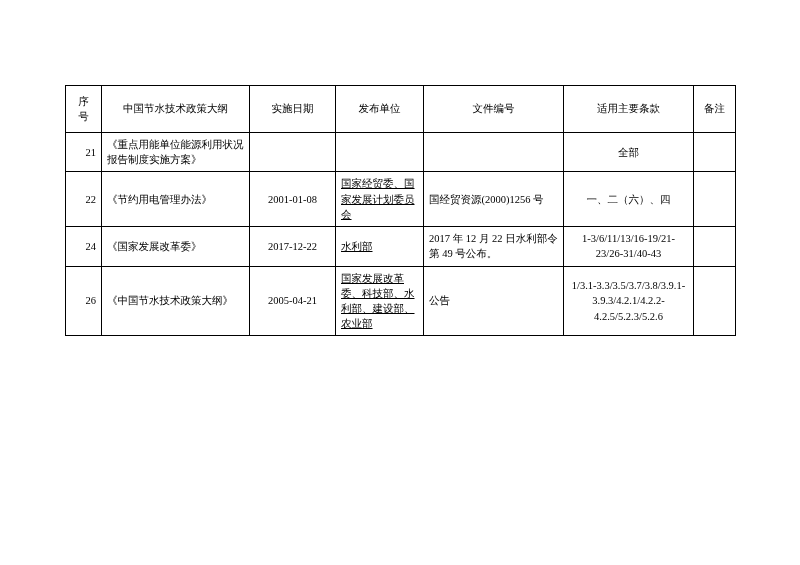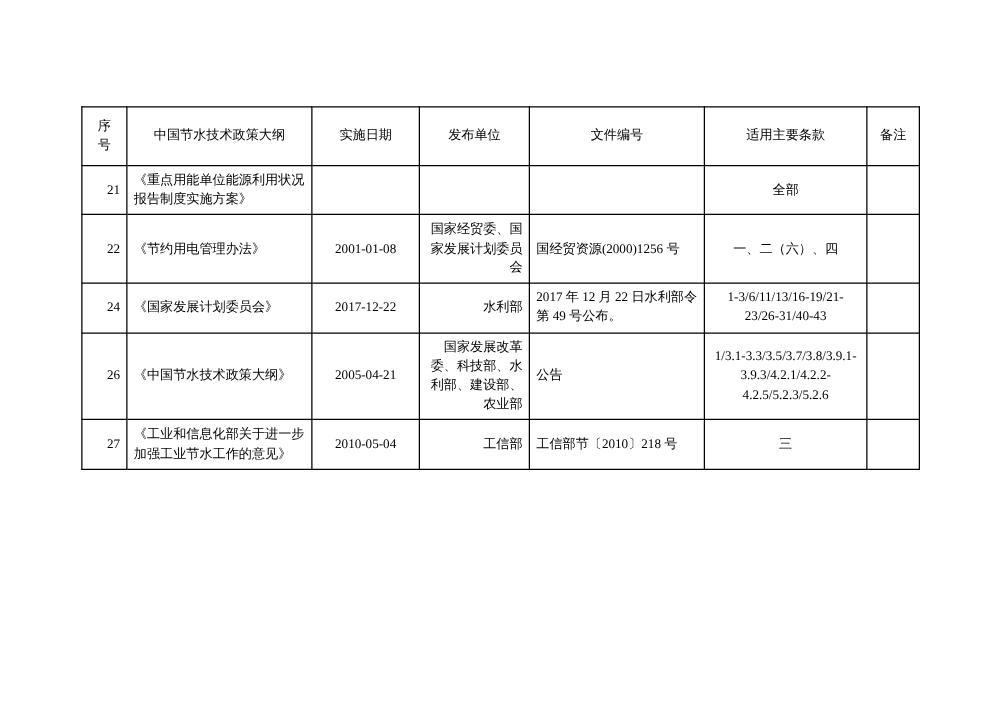--- a/index.html
+++ b/index.html
@@ -49,21 +49,21 @@
   .col-name  { width: 148px; }
   .col-date  { width: 86px; }
   .col-org   { width: 88px; }
   .col-num   { width: 140px; }
   .col-terms { width: 130px; }
   .col-note  { width: 42px; }
 
   td.c-seq   { text-align: right; }
   td.c-name  { text-align: left; margin-left: 14px; }
   td.c-date  { text-align: center; }
-  td.c-org   { text-align: right; }
+  td.c-org   { text-align: left; text-decoration: underline; }
   td.c-num   { text-align: left; }
   td.c-terms { text-align: center; }
   td.c-note  { text-align: left; }
 
   .hdr-seq {
     letter-spacing: 0;
     line-height: 1.2;
   }
   .hdr-seq span { display: block; }
   tbody tr { height: 34px; }
@@ -111,41 +111,32 @@
           <td class="c-seq">22</td>
           <td class="c-name">《节约用电管理办法》</td>
           <td class="c-date">2001-01-08</td>
           <td class="c-org">国家经贸委、国家发展计划委员会</td>
           <td class="c-num">国经贸资源(2000)1256 号</td>
           <td class="c-terms">一、二（六）、四</td>
           <td class="c-note"></td>
         </tr>
         <tr>
           <td class="c-seq">24</td>
-          <td class="c-name">《国家发展计划委员会》</td>
+          <td class="c-name">《国家发展改革委》</td>
           <td class="c-date">2017-12-22</td>
           <td class="c-org">水利部</td>
           <td class="c-num">2017 年 12 月 22 日水利部令第 49 号公布。</td>
           <td class="c-terms">1-3/6/11/13/16-19/21-23/26-31/40-43</td>
           <td class="c-note"></td>
         </tr>
         <tr>
           <td class="c-seq">26</td>
           <td class="c-name">《中国节水技术政策大纲》</td>
           <td class="c-date">2005-04-21</td>
           <td class="c-org">国家发展改革委、科技部、水利部、建设部、农业部</td>
           <td class="c-num">公告</td>
           <td class="c-terms">1/3.1-3.3/3.5/3.7/3.8/3.9.1-3.9.3/4.2.1/4.2.2-4.2.5/5.2.3/5.2.6</td>
           <td class="c-note"></td>
         </tr>
-        <tr>
-          <td class="c-seq">27</td>
-          <td class="c-name">《工业和信息化部关于进一步加强工业节水工作的意见》</td>
-          <td class="c-date">2010-05-04</td>
-          <td class="c-org">工信部</td>
-          <td class="c-num">工信部节〔2010〕218 号</td>
-          <td class="c-terms">三</td>
-          <td class="c-note"></td>
-        </tr>
       </tbody>
     </table>
   </div>
 </div>
 
 </body></html>

